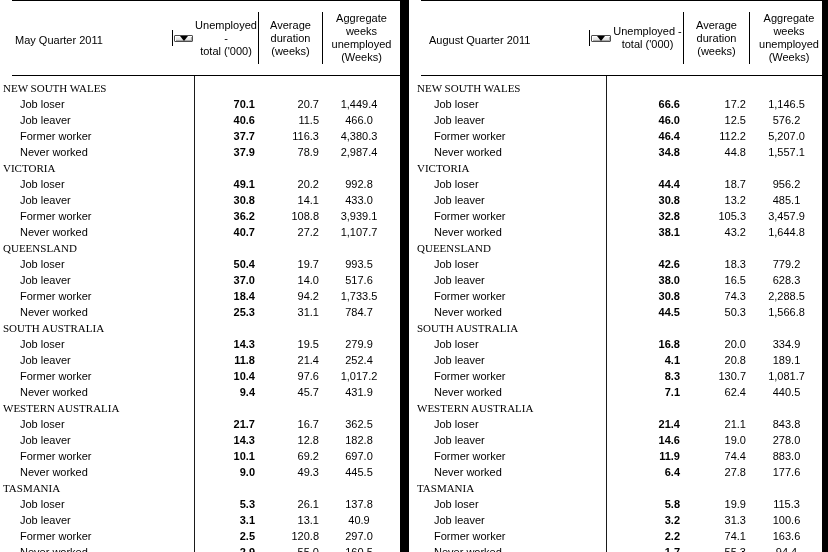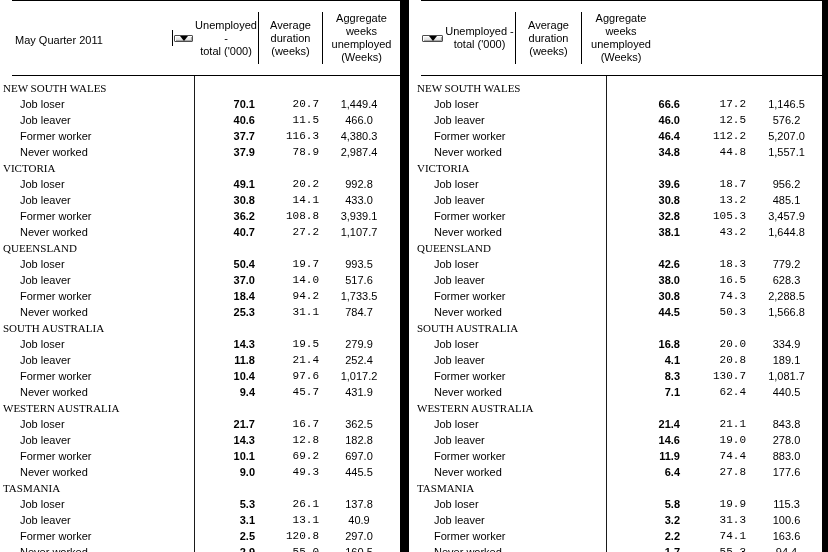--- a/index.html
+++ b/index.html
@@ -26,21 +26,21 @@
   .col-heads .col-head:nth-child(2) { width:var(--c2); }
   .col-heads .col-head:nth-child(3) { width:var(--c3); }
 
   .panel-body { position:relative; height:485px; padding-top:4px; border-bottom:1px solid #000; }
   .body-vline { position:absolute; left:calc(var(--filterw) + var(--btnw)); top:0; bottom:0; width:1px; background:#1a1a1a; }
   .state-row { height:16px; line-height:16px; padding-left:var(--lpad); white-space:nowrap;font-family:Liberation Serif, serif; }
   .data-row { height:16px; line-height:16px; display:flex; white-space:nowrap; }
   .row-label { flex:1; padding-left:calc(var(--lpad) + 17px); overflow:hidden; }
   .val { text-align:right; }
   .val.c1 { width:var(--c1); padding-right:3px;font-weight:bold; }
-  .val.c2 { width:var(--c2); padding-right:3px;font-family:Liberation Mono, monospace; }
+  .val.c2 { width:var(--c2); padding-right:3px; }
   .val.c3 { width:var(--c3); padding-right:4px;text-align:center; }
 </style>
 </head>
 <body>
 
 <div id="screen">
 
   <div class="panel" id="panel-left">
     <div class="panel-header">
       <div class="filter-cell">May Quarter 2011</div>
@@ -215,20 +215,21 @@
             <span class="val c3">160.5</span>
           </div>
         </div>
     </div>
   </div>
 
   <div class="divider-bar" id="mid-bar"></div>
 
   <div class="panel" id="panel-right">
     <div class="panel-header">
+      <div class="filter-cell">August Quarter 2011</div>
       <div class="btn-cell">
         <div class="dropdown-btn">
           <span class="arrow-down"></span>
         </div>
       </div>
       <div class="col-heads">
           <div class="col-head">Unemployed -
 total ('000)</div>
           <div class="col-head">Average
 duration
@@ -263,21 +264,21 @@
           </div>
           <div class="data-row">
             <span class="row-label">Never worked</span>
             <span class="val c1">34.8</span>
             <span class="val c2">44.8</span>
             <span class="val c3">1,557.1</span>
           </div>
           <div class="state-row">VICTORIA</div>
           <div class="data-row">
             <span class="row-label">Job loser</span>
-            <span class="val c1">39.6</span>
+            <span class="val c1">44.4</span>
             <span class="val c2">18.7</span>
             <span class="val c3">956.2</span>
           </div>
           <div class="data-row">
             <span class="row-label">Job leaver</span>
             <span class="val c1">30.8</span>
             <span class="val c2">13.2</span>
             <span class="val c3">485.1</span>
           </div>
           <div class="data-row">

